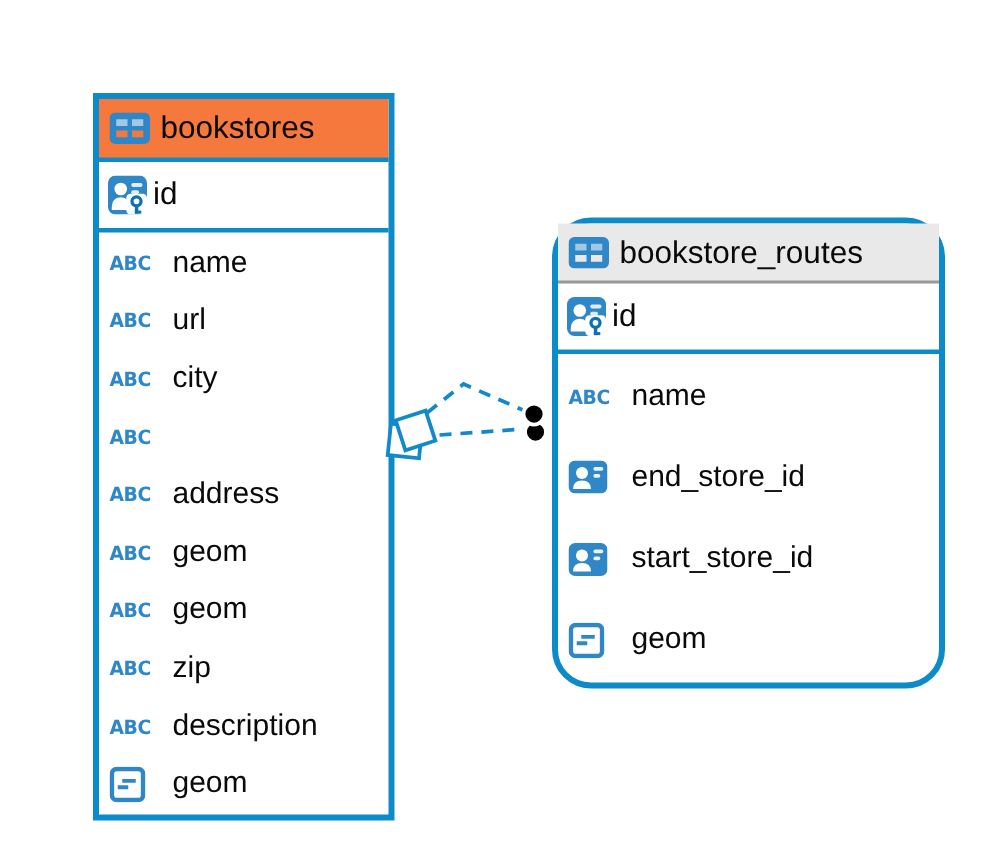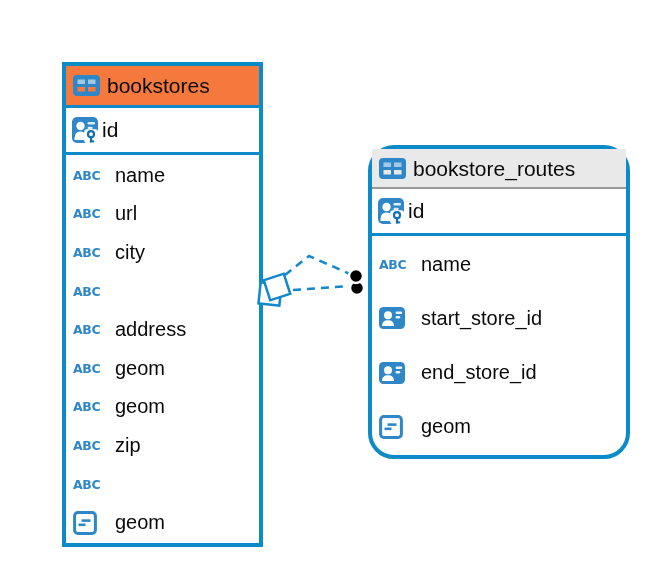--- a/index.html
+++ b/index.html
@@ -154,20 +154,21 @@
       <div class="field-row">
         <span class="icon-cell">
             <span class="abc">ABC</span>
           </span>
         <span>zip</span>
       </div>
       <div class="field-row">
         <span class="icon-cell">
             <span class="abc">ABC</span>
           </span>
+        <span>description</span>
       </div>
       <div class="field-row">
         <span class="icon-cell">
             <svg width="24" height="24">
               <use href="#i-geom"></use>
             </svg>
           </span>
         <span>geom</span>
       </div>
     </div>
@@ -194,29 +195,29 @@
             <span class="abc">ABC</span>
           </span>
         <span>name</span>
       </div>
       <div class="field-row">
         <span class="icon-cell">
             <svg width="26" height="22">
               <use href="#i-person"></use>
             </svg>
           </span>
-        <span>start_store_id</span>
+        <span>end_store_id</span>
       </div>
       <div class="field-row">
         <span class="icon-cell">
             <svg width="26" height="22">
               <use href="#i-person"></use>
             </svg>
           </span>
-        <span>end_store_id</span>
+        <span>start_store_id</span>
       </div>
       <div class="field-row">
         <span class="icon-cell">
             <svg width="24" height="24">
               <use href="#i-geom"></use>
             </svg>
           </span>
         <span>geom</span>
       </div>
     </div>

